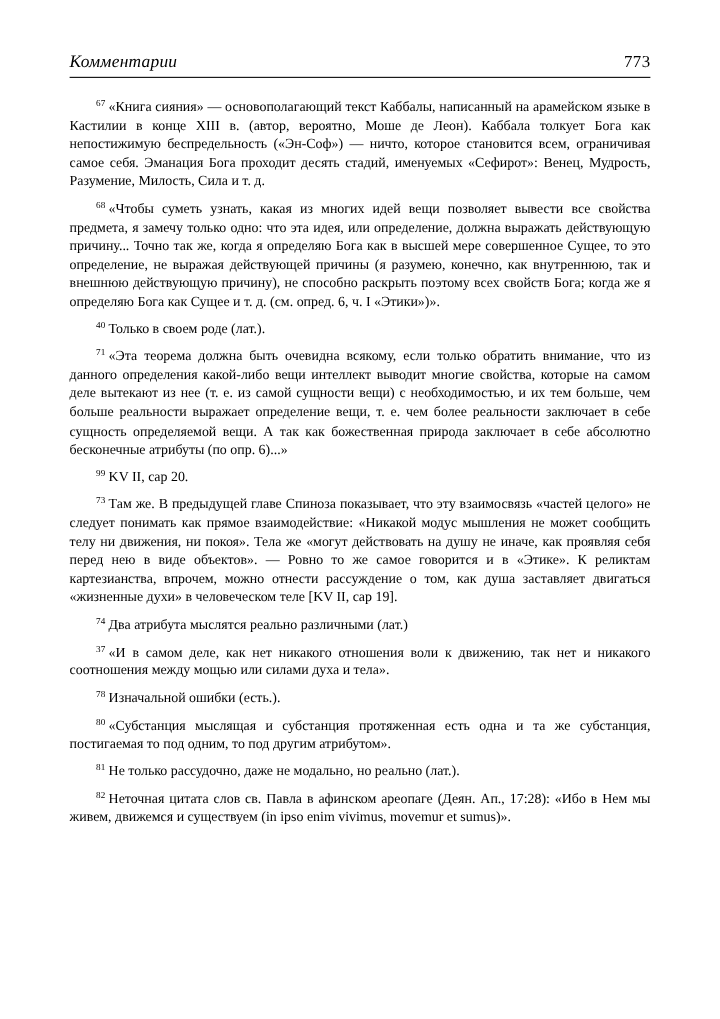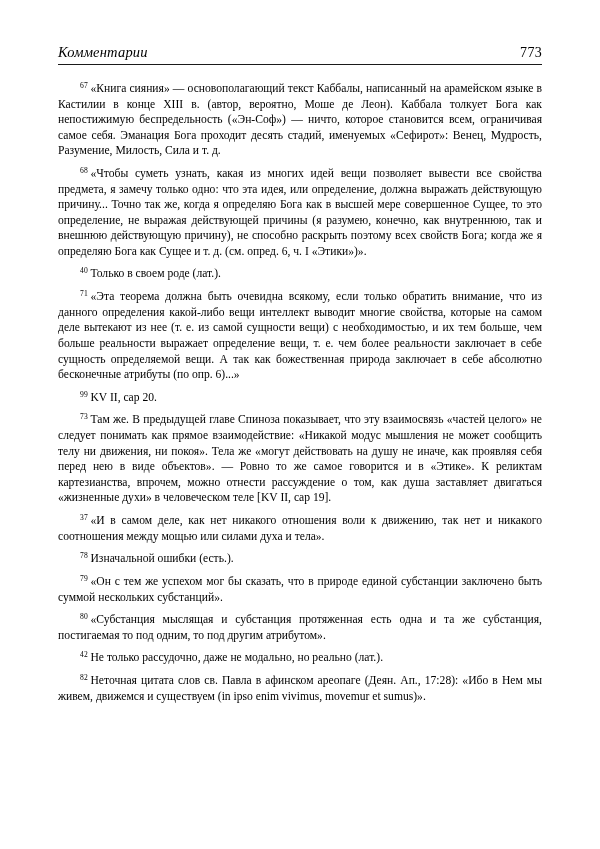--- a/index.html
+++ b/index.html
@@ -83,22 +83,22 @@
       <span class="runhead-folio">773</span>
     </div>
 
     <div class="notes">
         <p class="note"><span class="note-num">67</span><span>«Книга сияния» — основополагающий текст Каббалы, написанный на арамейском языке в Кастилии в конце XIII в. (автор, вероятно, Моше де Леон). Каббала толкует Бога как непостижимую беспредельность («Эн-Соф») — ничто, которое становится всем, ограничивая самое себя. Эманация Бога проходит десять стадий, именуемых «Сефирот»: Венец, Мудрость, Разумение, Милость, Сила и т. д.</span></p>
         <p class="note"><span class="note-num">68</span><span>«Чтобы суметь узнать, какая из многих идей вещи позволяет вывести все свойства предмета, я замечу только одно: что эта идея, или определение, должна выражать действующую причину... Точно так же, когда я определяю Бога как в высшей мере совершенное Сущее, то это определение, не выражая действующей причины (я разумею, конечно, как внутреннюю, так и внешнюю действующую причину), не способно раскрыть поэтому всех свойств Бога; когда же я определяю Бога как Сущее и т. д. (см. опред. 6, ч. I «Этики»)».</span></p>
         <p class="note"><span class="note-num">40</span><span>Только в своем роде (</span><span class="ital">лат.</span><span>).</span></p>
         <p class="note"><span class="note-num">71</span><span>«Эта </span><span class="ital">теорема должна быть очевидна всякому</span><span>, если только обратить внимание, что </span><span class="ital">из данного определения какой-либо вещи интеллект выводит многие свойства</span><span>, которые на самом деле вытекают из нее (т. е. из самой сущности вещи) с необходимостью, и их тем больше, чем больше реальности выражает определение вещи, т. е. чем более реальности заключает в себе сущность определяемой вещи. А так как божественная природа заключает в себе абсолютно бесконечные атрибуты (по опр. 6)...»</span></p>
         <p class="note"><span class="note-num">99</span><span>KV II, cap 20.</span></p>
         <p class="note"><span class="note-num">73</span><span>Там же. В предыдущей главе Спиноза показывает, что эту взаимосвязь «частей целого» не следует понимать как прямое взаимодействие: «Никакой модус мышления не может сообщить телу ни движения, ни покоя». Тела же «могут действовать на душу не иначе, как проявляя себя перед нею в виде объектов». — Ровно то же самое говорится и в «Этике». К реликтам картезианства, впрочем, можно отнести рассуждение о том, как душа заставляет двигаться «жизненные духи» в человеческом теле [KV II, cap 19].</span></p>
+        <p class="note"><span class="note-num">74</span><span>Два атрибута мыслятся реально различными (</span><span class="ital">лат.</span><span>)</span></p>
         <p class="note"><span class="note-num">37</span><span>«И в самом деле, как нет никакого отношения воли к движению, так нет и никакого соотношения между мощью или силами духа и тела».</span></p>
         <p class="note"><span class="note-num">78</span><span>Изначальной ошибки (</span><span class="ital">есть.</span><span>).</span></p>
-        <p class="note"><span class="note-num">79</span><span>«Он с тем же успехом мог бы сказать, что в природе единой субстанции заключено быть суммой нескольких субстанций».</span></p>
         <p class="note"><span class="note-num">80</span><span>«Субстанция мыслящая и субстанция протяженная есть одна и та же субстанция, постигаемая то под одним, то под другим атрибутом».</span></p>
-        <p class="note"><span class="note-num">42</span><span>Не только рассудочно, даже не модально, но реально (</span><span class="ital">лат.</span><span>).</span></p>
+        <p class="note"><span class="note-num">81</span><span>Не только рассудочно, даже не модально, но реально (</span><span class="ital">лат.</span><span>).</span></p>
         <p class="note"><span class="note-num">82</span><span>Неточная цитата слов св. Павла в афинском ареопаге (Деян. Ап., 17:28): «Ибо в Нем мы живем, движемся и существуем (in ipso enim vivimus, movemur et sumus)».</span></p>
       </div>
 
   </div>
 </div>
 
 </body></html>

